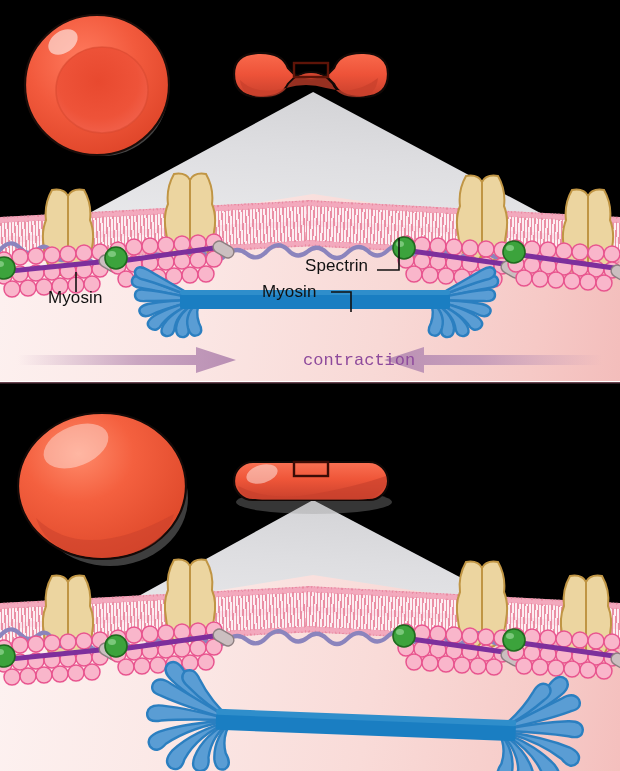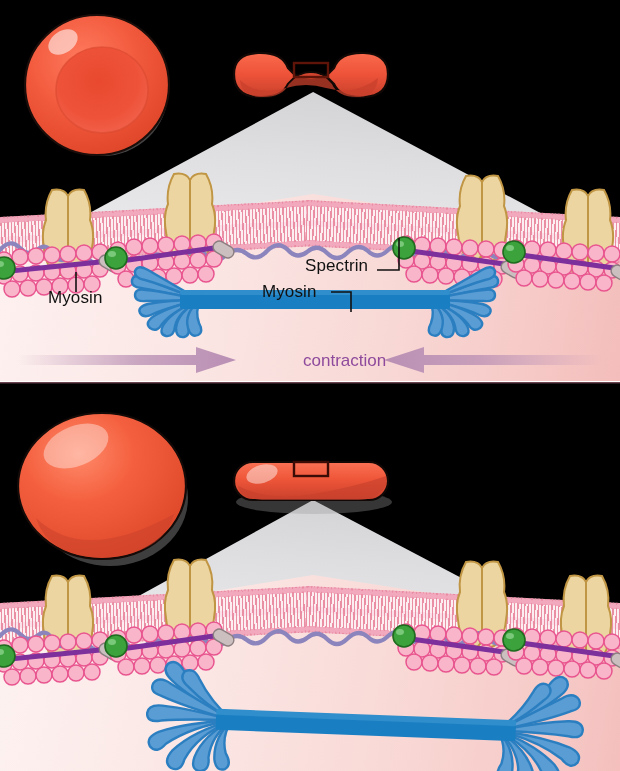--- a/index.html
+++ b/index.html
@@ -59,21 +59,21 @@
 
   
   .cellicon{position:absolute;}
   .cellicon svg{display:block;overflow:visible;}
 
   
   .label{position:absolute;color:#111;font-size:17px;letter-spacing:.1px;white-space:nowrap;}
   .leader{position:absolute;}
   .leader svg{display:block;overflow:visible;}
 
-  .statelabel{position:absolute;color:#8e4a9c;font-size:17px;white-space:nowrap;}
+  .statelabel{position:absolute;color:#8e4a9c;font-size:17px;white-space:nowrap;font-family:Liberation Mono, monospace;}
 
   .arrows{position:absolute;}
   .arrows svg{display:block;overflow:visible;}
 </style>
 </head>
 <body>
 
 <div class="stage">
 
   <div class="panel" id="panel-contracted">

